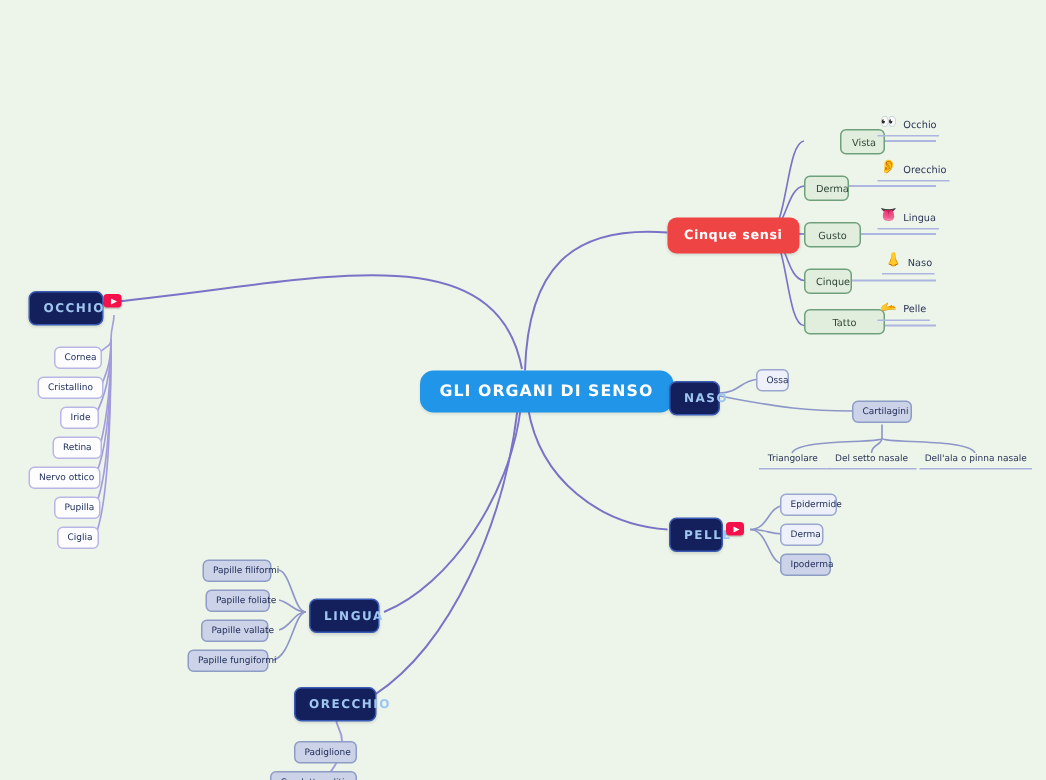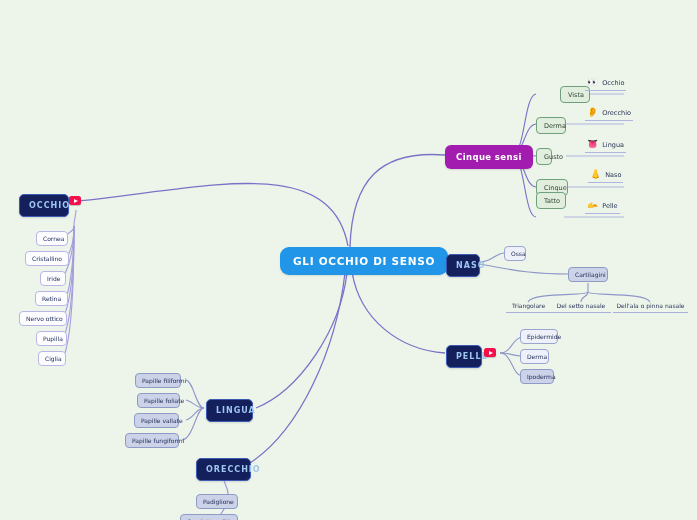--- a/index.html
+++ b/index.html
@@ -24,21 +24,21 @@
   
   .organ{
     background:#13205c;color:#9fc6ef;border:1px solid #3b5bb5;border-radius:5px;
     font-size:8px;font-weight:bold;letter-spacing:1px;
     padding:6px 9px;text-align:center;
     box-shadow:0 1px 2px rgba(0,0,0,.12);
   }
 
   
   .teal{
-    background:#a21caf;color:#ffffff;border-radius:6px;
+    background:#ef4444;color:#ffffff;border-radius:6px;
     font-size:8.5px;font-weight:bold;letter-spacing:.4px;
     padding:7px 11px;text-align:center;
     box-shadow:0 1px 2px rgba(0,0,0,.12);
   }
 
   
   .sense{
     background:#e2eedd;color:#2f4636;border:1px solid #6fa07c;border-radius:4px;
     font-size:6.5px;padding:3.5px 7px;text-align:center;
   }
@@ -153,29 +153,29 @@
       <path d="M204,408 C196,408 194,438 182,440"></path>
     </g>
 
     <g fill="none" stroke="#a39cdc" stroke-width="1.3">
       <path d="M224,478 C224,486 228,486 228,494"></path>
       <path d="M228,494 C228,498 218,494 214,500"></path>
       <path d="M228,494 C228,506 222,512 218,518"></path>
     </g>
   </svg>
 
-  <div class="node root" style="left:280px;top:247px;">GLI OCCHIO DI SENSO</div>
+  <div class="node root" style="left:280px;top:247px;">GLI ORGANI DI SENSO</div>
 
   <div class="node teal" style="left:445px;top:145px;">Cinque sensi</div>
 
   <div class="node sense" style="left:536px;top:86px;width:30px;margin-left:24px;">Vista</div>
   <div class="node sense" style="left:536px;top:117px;width:30px;">Derma</div>
-  <div class="node sense" style="left:536px;top:148px;width:16px;">Gusto</div>
+  <div class="node sense" style="left:536px;top:148px;width:38px;">Gusto</div>
   <div class="node sense" style="left:536px;top:179px;width:32px;">Cinque</div>
-  <div class="node sense" style="left:536px;top:192px;width:30px;">Tatto</div>
+  <div class="node sense" style="left:536px;top:206px;width:54px;">Tatto</div>
 
   <div class="node emoleaf" style="left:585px;top:78px;">
     <span class="emo">👀</span>
     <span>Occhio</span>
   </div>
   <div class="node emoleaf" style="left:585px;top:108px;">
     <span class="emo">👂</span>
     <span>Orecchio</span>
   </div>
   <div class="node emoleaf" style="left:585px;top:140px;">

